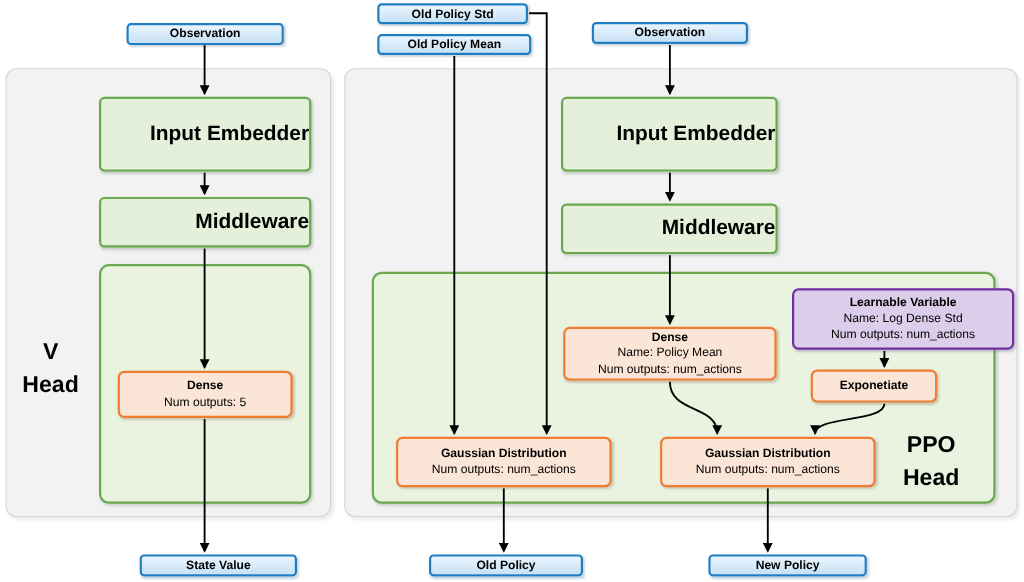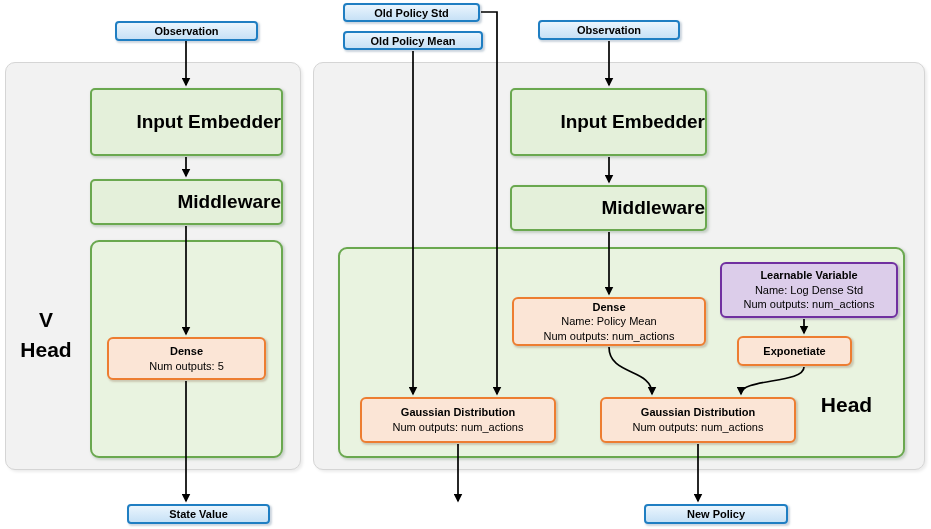--- a/index.html
+++ b/index.html
@@ -107,44 +107,48 @@
   <div class="node greenbox" style="left:510px;top:185px;width:197px;height:46px;">
     <span>Middleware</span>
   </div>
 
   <div class="node orange" style="left:512px;top:297px;width:194px;height:49px;">
     <span class="title">Dense</span>
     <span>Name: Policy Mean</span>
     <span>Num outputs: num_actions</span>
   </div>
 
-  <div class="node purple" style="left:720px;top:262px;width:178px;height:56px;">
+  <div class="node purple" style="left:720px;top:262px;width:202px;height:56px;">
     <span class="title">Learnable Variable</span>
     <span>Name: Log Dense Std</span>
     <span>Num outputs: num_actions</span>
   </div>
 
   <div class="node orange" style="left:737px;top:336px;width:115px;height:30px;">
     <span class="title">Exponetiate</span>
   </div>
 
   <div class="node orange" style="left:360px;top:397px;width:196px;height:46px;">
     <span class="title">Gaussian Distribution</span>
     <span>Num outputs: num_actions</span>
   </div>
 
   <div class="node orange" style="left:600px;top:397px;width:196px;height:46px;">
     <span class="title">Gaussian Distribution</span>
     <span>Num outputs: num_actions</span>
   </div>
 
   <div class="head-label" style="left:799px;top:390px;width:95px;">
+    <div>PPO</div>
     <div>Head</div>
   </div>
 
+  <div class="node blue" style="left:390px;top:504px;width:140px;height:20px;">
+    <span>Old Policy</span>
+  </div>
 
   <div class="node blue" style="left:644px;top:504px;width:144px;height:20px;">
     <span>New Policy</span>
   </div>
 
   <svg class="arrows" width="931" height="529" viewBox="0 0 931 529">
     <defs>
       <marker id="ah" markerUnits="userSpaceOnUse" markerWidth="9" markerHeight="9" refX="7.5" refY="4.5" orient="auto">
         <path d="M0,0 L9,4.5 L0,9 Z" fill="#000"></path>
       </marker>

